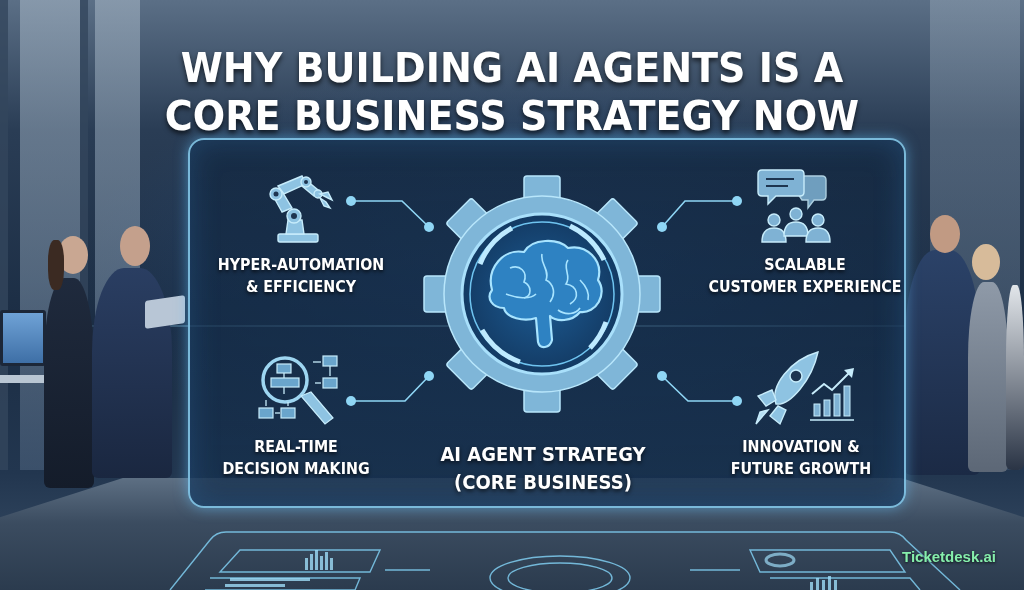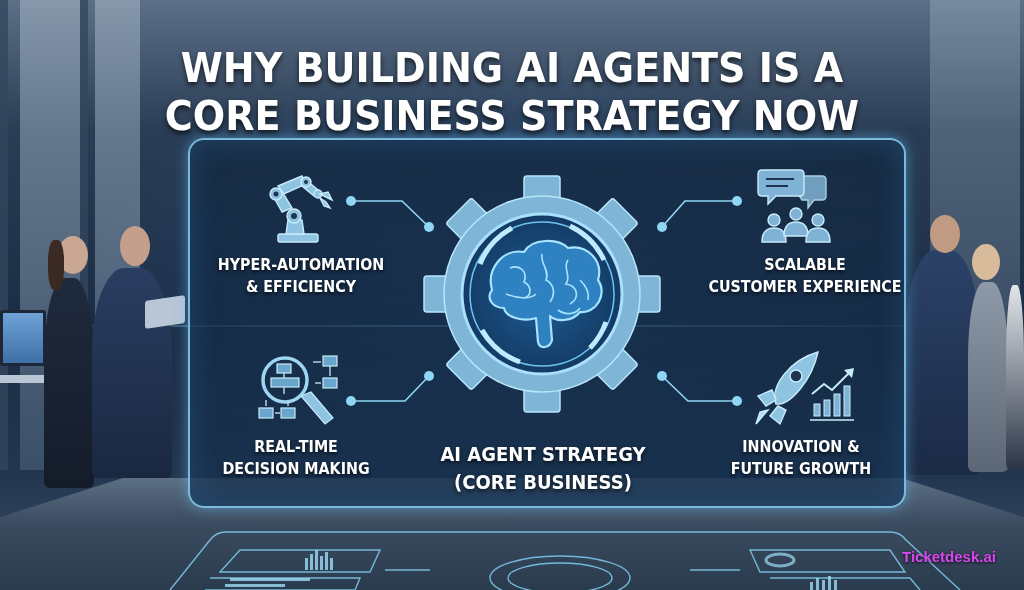--- a/index.html
+++ b/index.html
@@ -60,21 +60,21 @@
     font-family: "DejaVu Sans", sans-serif;
     transform: scaleX(0.9);
   }
 
   .icon { position: absolute; }
   .gear { position: absolute; left: 420px; top: 172px; width: 244px; height: 244px; }
 
   .hud { position: absolute; left: 130px; top: 520px; width: 860px; height: 70px; }
 
   .brand {
-    position: absolute; left: 902px; top: 548px; color: #d946ef;
+    position: absolute; left: 902px; top: 548px; color: #86efac;
     font-family: "Liberation Sans", sans-serif; font-weight: bold; font-size: 15px;
     text-shadow: 0 1px 3px rgba(0,0,0,0.8);
   }
   .glow-line { position: absolute; left: 0; top: 325px; width: 1024px; height: 2px;
     background: linear-gradient(90deg, rgba(120,200,255,0) 0%, rgba(150,220,255,0.6) 40%, rgba(150,220,255,0.6) 60%, rgba(120,200,255,0) 100%); }
 </style>
 </head>
 <body>
 
 <div class="scene">

